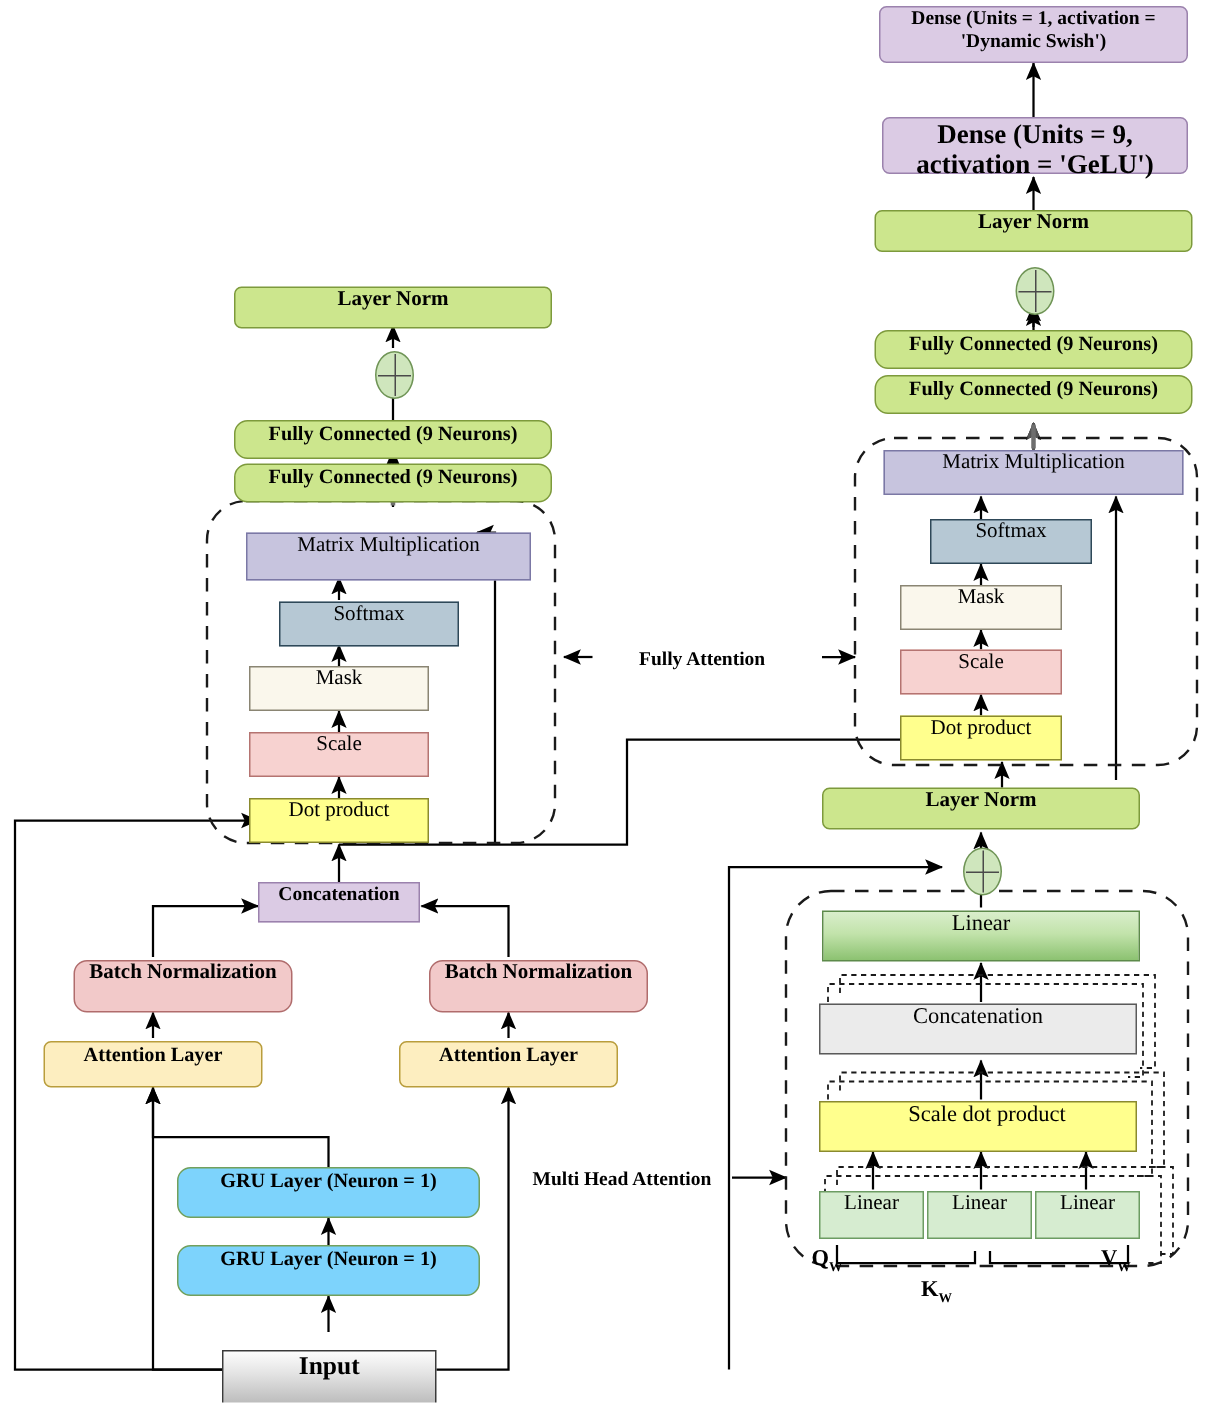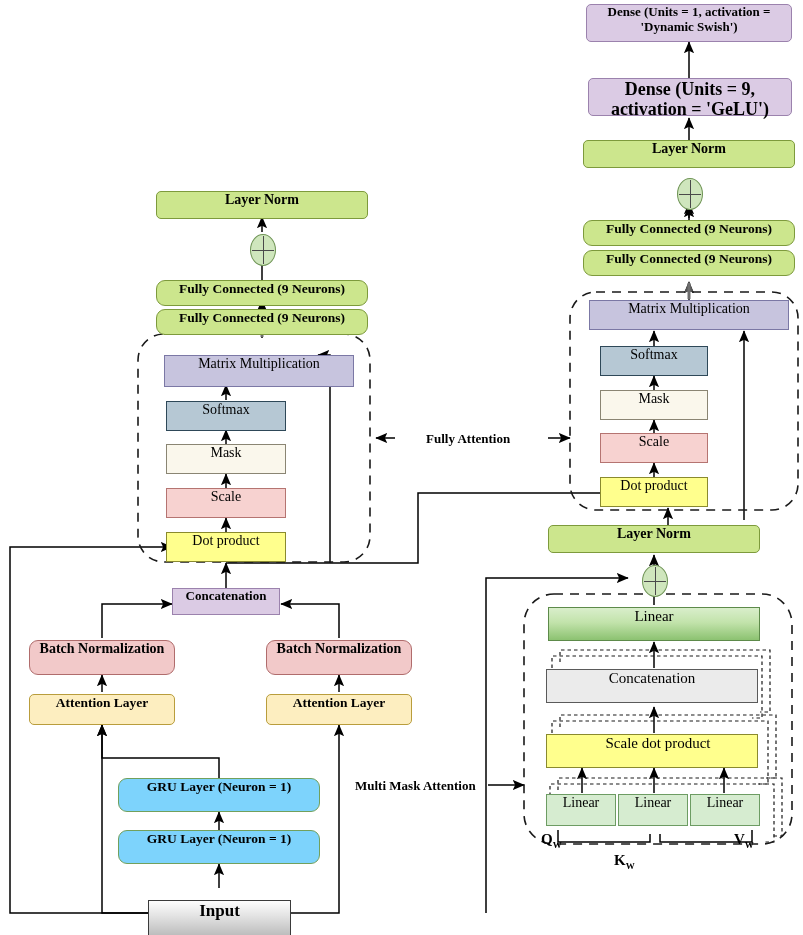--- a/index.html
+++ b/index.html
@@ -10,25 +10,25 @@
   .node{position:absolute;box-sizing:border-box;display:flex;
         justify-content:center;text-align:center;border:1px solid #4a4a4a;
         line-height:1.12;z-index:3;}
   .bold{font-weight:bold;}
   .r4{border-radius:5px;}
   .r8{border-radius:9px;}
   
   .c-green{background:#cce68d;border-color:#7d9a3c;}
   .c-purple{background:#dbcbe4;border-color:#9b82ad;}
   .c-lav{background:#c7c4de;border-color:#7b78a5;}
-  .c-blue{background:#b6c8d4;border-color:#2e4858;}
+  .c-blue{background:#b6c8d4;border-color:#2e4858;margin-left:20px;}
   .c-cream{background:#faf7ec;border-color:#8a8573;}
   .c-pink{background:#f7d2d0;border-color:#b57471;}
   .c-yellow{background:#ffff8d;border-color:#8a8a2e;}
-  .c-bnorm{background:#f2c9c9;border-color:#b06c6c;}
+  .c-bnorm{background:#f2c9c9;border-color:#b06c6c;margin-left:20px;}
   .c-attn{background:#fdeec0;border-color:#b99d3c;}
   .c-gru{background:#7dd3fc;border-color:#72a05c;}
   .c-linsm{background:#d6ecd0;border-color:#6d9c63;}
   .c-gray{background:#ebebeb;border-color:#5a5a5a;}
   .c-lingrad{background:linear-gradient(to bottom,#d9eecb 0%,#c2e3ab 45%,#8cc271 100%);
              border-color:#5d8a4a;}
   .c-input{background:linear-gradient(to bottom,#fdfdfd 0%,#e4e4e4 40%,#b9b9b9 100%);
            border-color:#3a3a3a;}
   .label{position:absolute;font-weight:bold;z-index:4;white-space:nowrap;}
   .plus{position:absolute;width:24px;height:30px;border-radius:50%;
@@ -276,16 +276,16 @@
     <span>K</span><span class="sub">W</span>
   </div>
   <div class="qkv" style="left:734px;top:831px;">
     <span>V</span><span class="sub">W</span>
   </div>
 
   <div class="label" style="left:426px;top:431px;font-size:13px;">
     <span>Fully Attention</span>
   </div>
   <div class="label" style="left:355px;top:778px;font-size:13px;">
-    <span>Multi Mask Attention</span>
+    <span>Multi Head Attention</span>
   </div>
 
 </div>
 
 </body></html>

